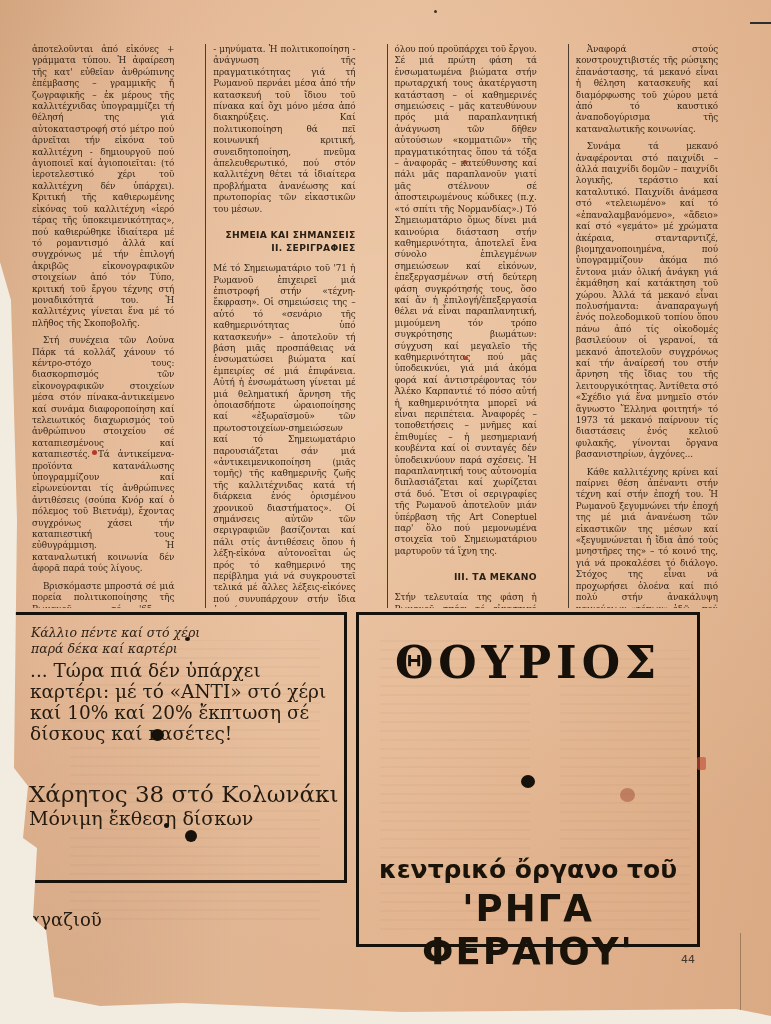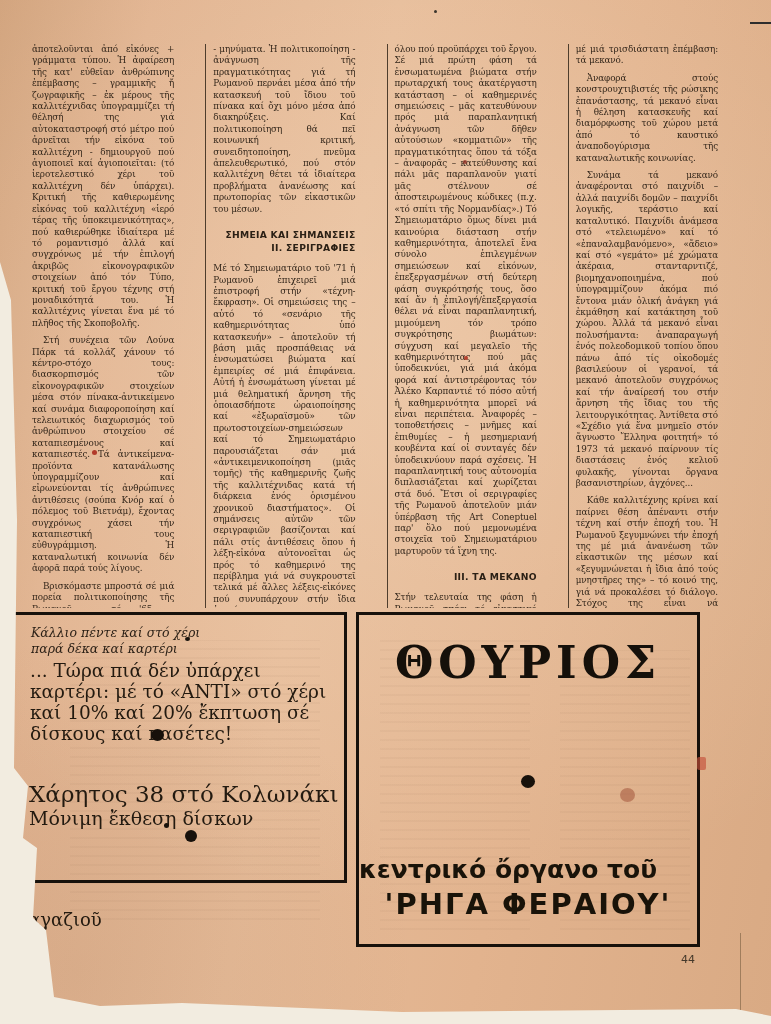--- a/index.html
+++ b/index.html
@@ -45,24 +45,24 @@
   .dot{position:absolute;background:#17110b;border-radius:50%;}
   .d-tiny1{left:172px;top:22px;width:5px;height:4px;}
   .d-big1{left:138px;top:114px;width:13px;height:12px;}
   .d-tiny2{left:151px;top:208px;width:5px;height:5px;}
   .d-big2{left:172px;top:215px;width:12px;height:12px;}
   .d-right{left:50%;margin-left:-7px;top:160px;width:14px;height:13px;}
 
   .thourios-title{position:absolute;left:0;top:22px;width:100%;text-align:center;
           font-family:"DejaVu Serif",serif;font-weight:bold;font-size:44px;letter-spacing:5px;
           color:#15100a;}
-  .sub1{position:absolute;left:0;top:240px;width:100%;text-align:left;
+  .sub1{position:absolute;left:0;top:240px;width:100%;text-align:center;
         font-family:"DejaVu Sans",sans-serif;font-weight:bold;font-size:25px;color:#191309;}
   .sub2{position:absolute;left:0;top:272px;width:100%;text-align:center;
-        font-family:"DejaVu Sans",sans-serif;font-weight:bold;font-size:29px;
+        font-family:"DejaVu Sans",sans-serif;font-weight:bold;font-size:37px;
         letter-spacing:2px;color:#191309;}
 
   .pageno{position:absolute;left:681px;top:953px;font-family:"DejaVu Sans",sans-serif;
           font-size:11px;color:#44382a;}
   .edge-dash{position:absolute;left:750px;top:22px;width:21px;height:2px;background:#2d2d2d;}
   .edge-line{position:absolute;left:740px;top:933px;width:1px;height:91px;background:#a07d5c;}
   .speck{position:absolute;border-radius:50%;}
   .s1{left:92px;top:450px;width:5px;height:5px;background:#b23a2a;}
   .s2{left:464px;top:356px;width:4px;height:4px;background:#b5402f;}
   .s3{left:697px;top:757px;width:9px;height:13px;background:#c4503a;opacity:.65;border-radius:2px;}
@@ -88,21 +88,20 @@
           <p class="noindent">- μηνύματα. Ἡ πολιτικοποίηση - ἀνάγνωση τῆς πραγματικότητας γιά τή Ρωμανοῦ περνάει μέσα ἀπό τήν κατασκευή τοῦ ἴδιου τοῦ πίνακα καί ὄχι μόνο μέσα ἀπό διακηρύξεις. Καί πολιτικοποίηση θά πεῖ κοινωνική κριτική, συνειδητοποίηση, πνεῦμα ἀπελευθερωτικό, πού στόν καλλιτέχνη θέτει τά ἰδιαίτερα προβλήματα ἀνανέωσης καί πρωτοπορίας τῶν εἰκαστικῶν του μέσων.</p>
           <h3>ΣΗΜΕΙΑ ΚΑΙ ΣΗΜΑΝΣΕΙΣ ΙΙ. ΣΕΡΙΓΡΑΦΙΕΣ</h3>
           <p class="noindent">Μέ τό Σημειωματάριο τοῦ '71 ἡ Ρωμανοῦ ἐπιχειρεῖ μιά ἐπιστροφή στήν «τέχνη-ἔκφραση». Οἱ σημειώσεις της – αὐτό τό «σενάριο τῆς καθημερινότητας ὑπό κατασκευήν» – ἀποτελοῦν τή βάση μιᾶς προσπάθειας νά ἐνσωματώσει βιώματα καί ἐμπειρίες σέ μιά ἐπιφάνεια. Αὐτή ἡ ἐνσωμάτωση γίνεται μέ μιά θεληματική ἄρνηση τῆς ὁποιασδήποτε ὡραιοποίησης καί «ἐξωραϊσμοῦ» τῶν πρωτοστοιχείων-σημειώσεων καί τό Σημειωματάριο παρουσιάζεται σάν μιά «ἀντικειμενικοποίηση (μιᾶς τομῆς) τῆς καθημερινῆς ζωῆς τῆς καλλιτέχνιδας κατά τή διάρκεια ἑνός ὁρισμένου χρονικοῦ διαστήματος». Οἱ σημάνσεις αὐτῶν τῶν σεριγραφιῶν βασίζονται καί πάλι στίς ἀντιθέσεις ὅπου ἡ λέξη-εἰκόνα αὐτονοεῖται ὡς πρός τό καθημερινό της περίβλημα γιά νά συγκρουστεῖ τελικά μέ ἄλλες λέξεις-εἰκόνες πού συνυπάρχουν στήν ἴδια ἐπιφάνεια.</p>
         </div>
       <div class="col">
           <p class="noindent">όλου πού προϋπάρχει τοῦ ἔργου. Σέ μιά πρώτη φάση τά ἐνσωματωμένα βιώματα στήν πρωταρχική τους ἀκατέργαστη κατάσταση – οἱ καθημερινές σημειώσεις – μᾶς κατευθύνουν πρός μιά παραπλανητική ἀνάγνωση τῶν δῆθεν αὐτούσιων «κομματιῶν» τῆς πραγματικότητας ὅπου τά τόξα – ἀναφορᾶς – κατεύθυνσης καί πάλι μᾶς παραπλανοῦν γιατί μᾶς στέλνουν σέ ἀποστειρωμένους κώδικες (π.χ. «τό σπίτι τῆς Νορμανδίας».) Τό Σημειωματάριο ὅμως δίνει μιά καινούρια διάσταση στήν καθημερινότητα, ἀποτελεῖ ἕνα σύνολο ἐπιλεγμένων σημειώσεων καί εἰκόνων, ἐπεξεργασμένων στή δεύτερη φάση συγκρότησής τους, ὅσο καί ἄν ἡ ἐπιλογή/ἐπεξεργασία θέλει νά εἶναι παραπλανητική, μιμούμενη τόν τρόπο συγκρότησης βιωμάτων: σύγχυση καί μεγαλεῖο τῆς καθημερινότητας πού μᾶς ὑποδεικνύει, γιά μιά ἀκόμα φορά καί ἀντιστρέφοντας τόν Ἀλέκο Καρπαντιέ τό πόσο αὐτή ἡ καθημερινότητα μπορεῖ νά εἶναι περιπέτεια. Ἀναφορές – τοποθετήσεις – μνῆμες καί ἐπιθυμίες – ἡ μεσημεριανή κουβέντα καί οἱ συνταγές δέν ὑποδεικνύουν παρά σχέσεις. Ἡ παραπλανητική τους αὐτονομία διπλασιάζεται καί χωρίζεται στά δυό. Ἔτσι οἱ σεριγραφίες τῆς Ρωμανοῦ ἀποτελοῦν μιάν ὑπέρβαση τῆς Art Coneptuel παρ' ὅλο πού μεμονωμένα στοιχεῖα τοῦ Σημειωματάριου μαρτυροῦν τά ἴχνη της.</p>
           <h3>ΙΙΙ. ΤΑ ΜΕΚΑΝΟ</h3>
           <p class="noindent">Στήν τελευταία της φάση ἡ Ρωμανοῦ σπάει τό εἰκαστικό κάδρο – αὐτό τό «δισδιάστατο μάτι στόν κόσμο» γιά νά καταλάβει τό χῶρο</p>
         </div>
       <div class="col">
-          <p class="noindent">μέ μιά τρισδιάστατη ἐπέμβαση: τά μεκανό.</p>
           <p>Ἀναφορά στούς κονστρουχτιβιστές τῆς ρώσικης ἐπανάστασης, τά μεκανό εἶναι ἡ θέληση κατασκευῆς καί διαμόρφωσης τοῦ χώρου μετά ἀπό τό καυστικό ἀναποδογύρισμα τῆς καταναλωτικῆς κοινωνίας.</p>
           <p>Συνάμα τά μεκανό ἀναφέρονται στό παιχνίδι – ἀλλά παιχνίδι δομῶν – παιχνίδι λογικῆς, τεράστιο καί καταλυτικό. Παιχνίδι ἀνάμεσα στό «τελειωμένο» καί τό «ἐπαναλαμβανόμενο», «ἄδειο» καί στό «γεμάτο» μέ χρώματα ἀκέραια, στανταρντιζέ, βιομηχανοποιημένα, πού ὑπογραμμίζουν ἀκόμα πιό ἔντονα μιάν ὁλική ἀνάγκη γιά ἐκμάθηση καί κατάκτηση τοῦ χώρου. Ἀλλά τά μεκανό εἶναι πολυσήμαντα: ἀναπαραγωγή ἑνός πολεοδομικοῦ τοπίου ὅπου πάνω ἀπό τίς οἰκοδομές βασιλεύουν οἱ γερανοί, τά μεκανό ἀποτελοῦν συγχρόνως καί τήν ἀναίρεσή του στήν ἄρνηση τῆς ἴδιας του τῆς λειτουργικότητας. Ἀντίθετα στό «Σχέδιο γιά ἕνα μνημεῖο στόν ἄγνωστο Ἕλληνα φοιτητή» τό 1973 τά μεκανό παίρνουν τίς διαστάσεις ἑνός κελιοῦ φυλακῆς, γίνονται ὄργανα βασανιστηρίων, ἀγχόνες...</p>
           <p>Κάθε καλλιτέχνης κρίνει καί παίρνει θέση ἀπέναντι στήν τέχνη καί στήν ἐποχή του. Ἡ Ρωμανοῦ ξεγυμνώνει τήν ἐποχή της μέ μιά ἀνανέωση τῶν εἰκαστικῶν της μέσων καί «ξεγυμνώνεται ἡ ἴδια ἀπό τούς μνηστῆρες της» – τό κοινό της, γιά νά προκαλέσει τό διάλογο. Στόχος της εἶναι νά προχωρήσει ὁλοένα καί πιό πολύ στήν ἀνακάλυψη καινούριων «τόπων» ἐδῶ – πού θά πετύχουν τήν τέλεια σύμπτωση μέ τή θέση της.</p>
         </div>
     </div>
 
     <div class="ghost g1"></div>
     <div class="ghost g2"></div>
     <div class="ghost g3"></div>
 

